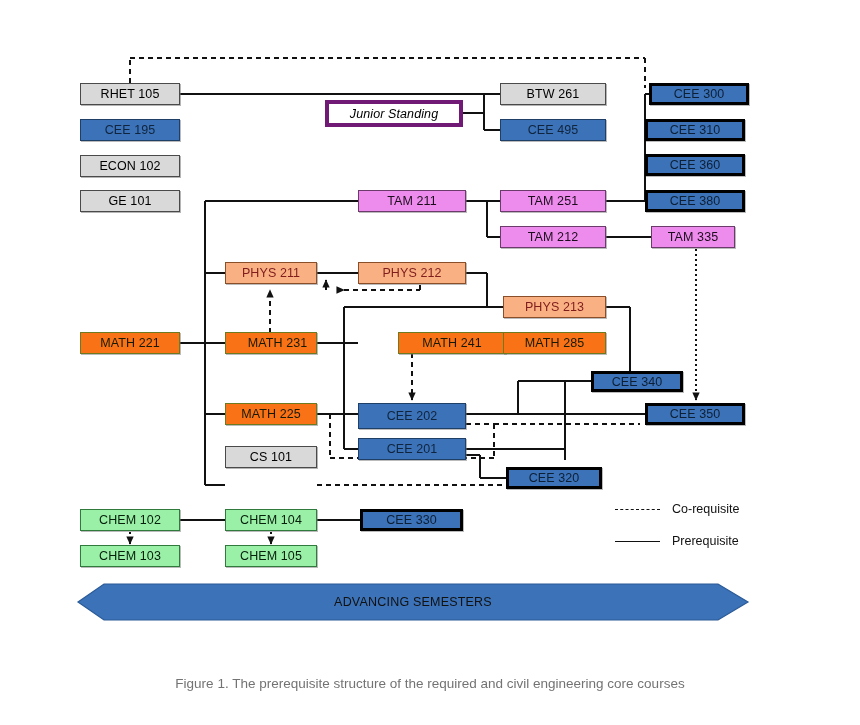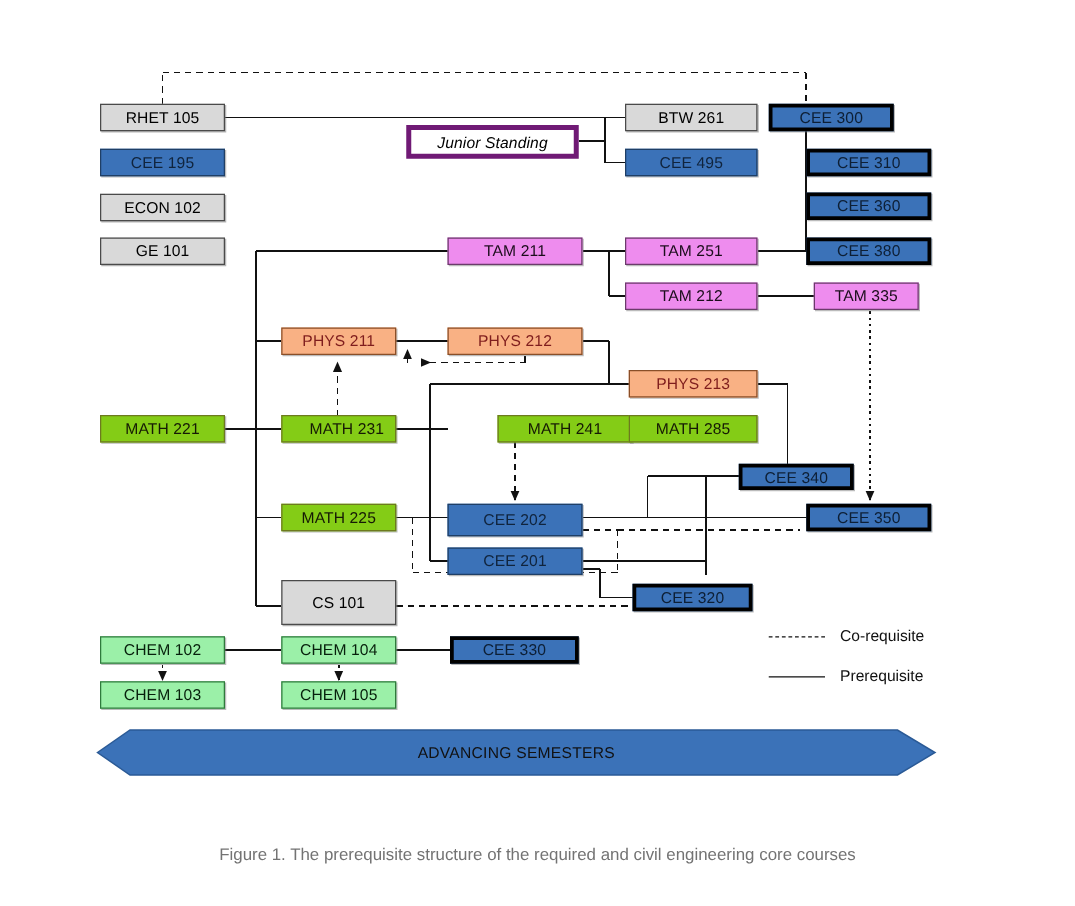--- a/index.html
+++ b/index.html
@@ -57,21 +57,21 @@
   .t-phys{
     background:#f9b display-none;
   }
   .t-phys{
     background:#f9b184;
     border:1px solid #8a4f28;
     color:#7f1d1d;
     box-shadow:1px 1px 0 rgba(120,120,120,.5);
   }
   .t-math{
-    background:#84cc16;
+    background:#f97316;
     border:1px solid #6d7a1f;
     color:#161a05;
     box-shadow:1px 1px 0 rgba(120,120,120,.5);
   }
   .t-chem{
     background:#9bf0a8;
     border:1px solid #2f7a3c;
     color:#07200c;
     box-shadow:1px 1px 0 rgba(120,120,120,.5);
   }
@@ -227,21 +227,21 @@
   <div class="node t-grey" style="left:80px;top:83px;width:100px;height:22px;">RHET 105</div>
   <div class="node t-blue" style="left:80px;top:119px;width:100px;height:22px;">CEE 195</div>
   <div class="node t-grey" style="left:80px;top:155px;width:100px;height:22px;">ECON 102</div>
   <div class="node t-grey" style="left:80px;top:190px;width:100px;height:22px;">GE 101</div>
 
   <div class="node t-white" style="left:325px;top:100px;width:138px;height:27px;">Junior Standing</div>
 
   <div class="node t-grey" style="left:500px;top:83px;width:106px;height:22px;">BTW 261</div>
   <div class="node t-blue" style="left:500px;top:119px;width:106px;height:22px;">CEE 495</div>
 
-  <div class="node t-blue-core" style="left:615px;top:83px;width:100px;height:22px;">CEE 300</div>
+  <div class="node t-blue-core" style="left:649px;top:83px;width:100px;height:22px;">CEE 300</div>
   <div class="node t-blue-core" style="left:645px;top:119px;width:100px;height:22px;">CEE 310</div>
   <div class="node t-blue-core" style="left:645px;top:154px;width:100px;height:22px;">CEE 360</div>
   <div class="node t-blue-core" style="left:645px;top:190px;width:100px;height:22px;">CEE 380</div>
 
   <div class="node t-tam" style="left:358px;top:190px;width:108px;height:22px;">TAM 211</div>
   <div class="node t-tam" style="left:500px;top:190px;width:106px;height:22px;">TAM 251</div>
   <div class="node t-tam" style="left:500px;top:226px;width:106px;height:22px;">TAM 212</div>
   <div class="node t-tam" style="left:651px;top:226px;width:84px;height:22px;">TAM 335</div>
 
   <div class="node t-phys" style="left:225px;top:262px;width:92px;height:22px;">PHYS 211</div>
@@ -253,21 +253,21 @@
   <div class="node t-math" style="left:358px;top:332px;width:108px;height:22px;margin-left:40px;">MATH 241</div>
   <div class="node t-math" style="left:503px;top:332px;width:103px;height:22px;">MATH 285</div>
   <div class="node t-math" style="left:225px;top:403px;width:92px;height:22px;">MATH 225</div>
 
   <div class="node t-blue-core" style="left:591px;top:371px;width:92px;height:21px;">CEE 340</div>
   <div class="node t-blue-core" style="left:645px;top:403px;width:100px;height:22px;">CEE 350</div>
 
   <div class="node t-blue" style="left:358px;top:403px;width:108px;height:26px;">CEE 202</div>
   <div class="node t-blue" style="left:358px;top:438px;width:108px;height:22px;">CEE 201</div>
 
-  <div class="node t-grey" style="left:225px;top:464px;width:92px;height:36px;">CS 101</div>
+  <div class="node t-grey" style="left:225px;top:446px;width:92px;height:22px;">CS 101</div>
   <div class="node t-blue-core" style="left:506px;top:467px;width:96px;height:22px;">CEE 320</div>
 
   <div class="node t-chem" style="left:80px;top:509px;width:100px;height:22px;">CHEM 102</div>
   <div class="node t-chem" style="left:225px;top:509px;width:92px;height:22px;">CHEM 104</div>
   <div class="node t-blue-core" style="left:360px;top:509px;width:103px;height:22px;">CEE 330</div>
   <div class="node t-chem" style="left:80px;top:545px;width:100px;height:22px;">CHEM 103</div>
   <div class="node t-chem" style="left:225px;top:545px;width:92px;height:22px;">CHEM 105</div>
 
   <div class="legend-dash" style="left:615px;top:509px;width:45px;"></div>
   <div class="legend-label" style="left:672px;top:502px;">Co-requisite</div>

